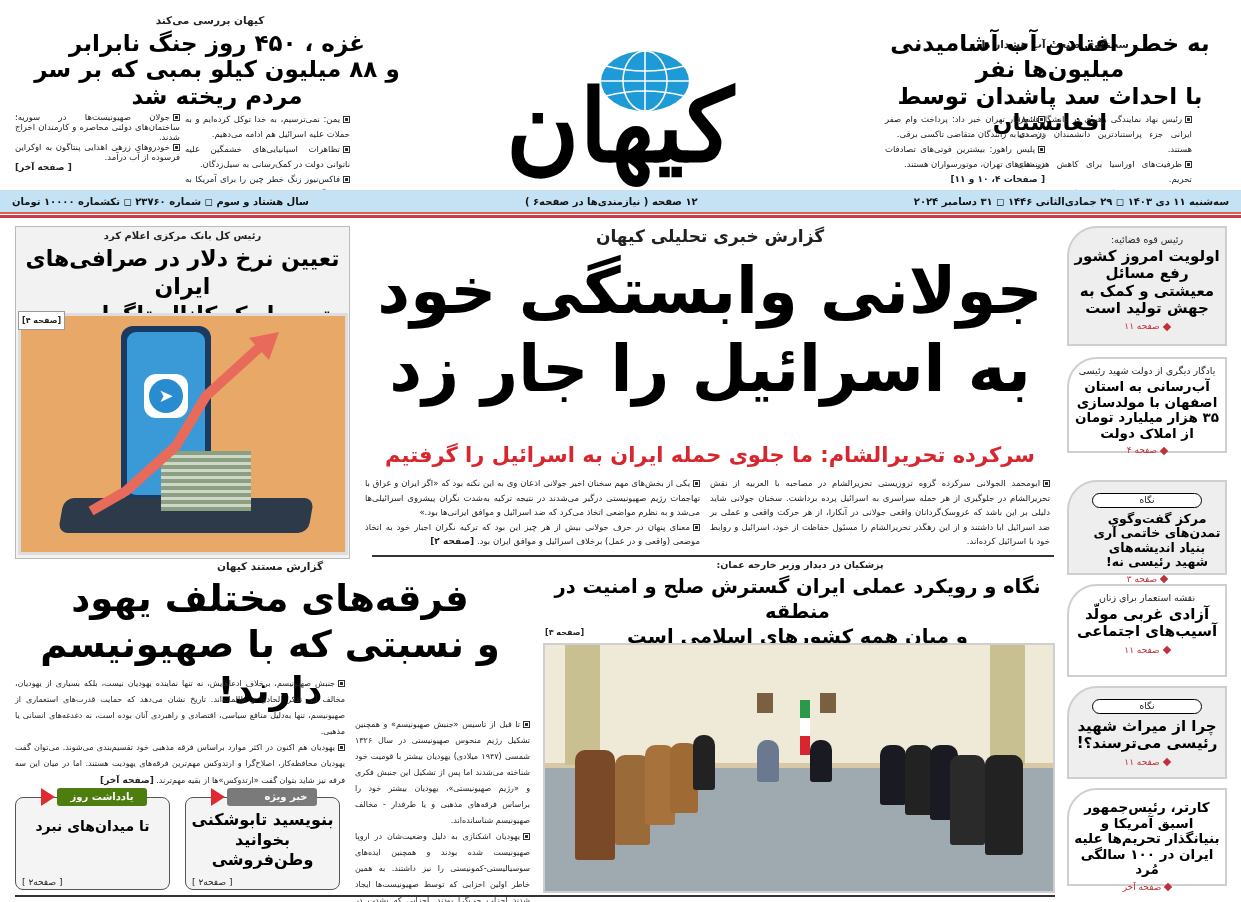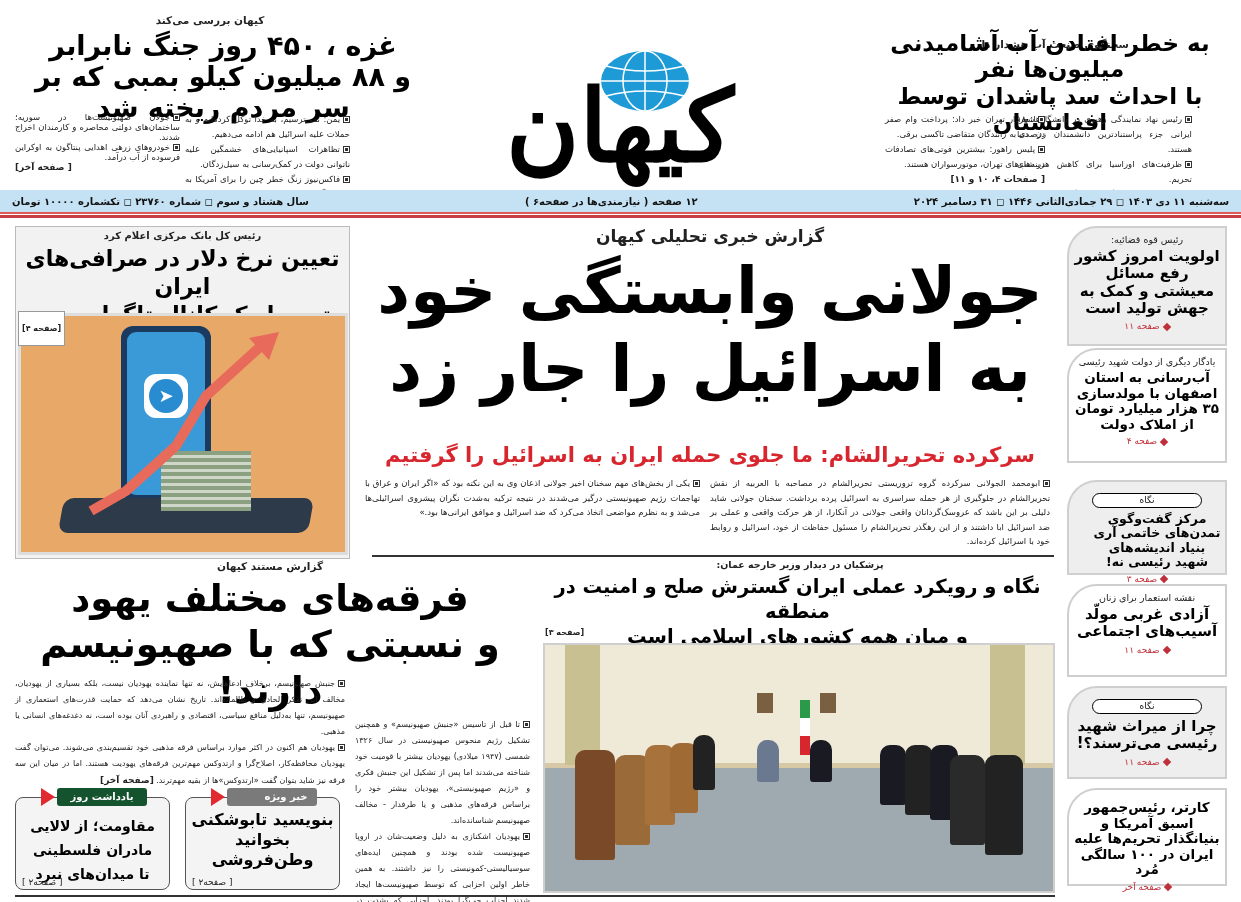--- a/index.html
+++ b/index.html
@@ -70,21 +70,21 @@
       <line x1="1" y1="31" x2="89" y2="31"></line>
       <ellipse cx="45" cy="31" rx="22" ry="30"></ellipse>
       <path d="M6 16 Q45 26 84 16"></path>
       <path d="M6 46 Q45 36 84 46"></path>
     </g>
   </svg>
   <div id="logo-text" style="top:48px;">کیهان</div>
 </div>
 
 <div class="abs center kicker" style="left:10px; top:14px; width:400px; font-size:10.5px;">کیهان بررسی می‌کند</div>
-<div class="abs center hl" style="left:18px; top:30px; width:410px; font-size:27px;">
+<div class="abs center hl" style="left:12px; top:30px; width:410px; font-size:23px;">
   <div>غزه ، ۴۵۰ روز جنگ نابرابر</div>
   <div>و ۸۸ میلیون کیلو بمبی که بر سر مردم ریخته شد</div>
 </div>
 <div class="abs body-txt" style="left:185px; top:112px; width:165px; line-height:15px;">
   <div><span class="bul"></span><span>یمن: نمی‌ترسیم، به خدا توکل کرده‌ایم و به حملات علیه اسرائیل هم ادامه می‌دهیم.</span></div>
   <div><span class="bul"></span><span>تظاهرات اسپانیایی‌های خشمگین علیه ناتوانی دولت در کمک‌رسانی به سیل‌زدگان.</span></div>
   <div><span class="bul"></span><span>فاکس‌نیوز زنگ خطر چین را برای آمریکا به صدا درآورد.</span></div>
 </div>
 <div class="abs body-txt" style="left:15px; top:112px; width:165px; line-height:10px;">
   <div><span class="bul"></span><span>جولان صهیونیست‌ها در سوریه؛ ساختمان‌های دولتی محاصره و کارمندان اخراج شدند.</span></div>
@@ -97,21 +97,21 @@
   <span>۱۲ صفحه ( نیازمندی‌ها در صفحه۶ )</span>
   <span>سال هشتاد و سوم ◻ شماره ۲۳۷۶۰ ◻ تکشماره ۱۰۰۰۰ تومان</span>
 </div>
 <div class="abs" id="redline"></div>
 
 <div class="sidebox" style="top:226px; height:120px;">
   <div class="kicker">رئیس قوه قضائیه:</div>
   <div class="hl" style="font-size:15px;">اولویت امروز کشور رفع مسائل معیشتی و کمک به جهش تولید است</div>
   <div class="pg-red"><span class="diamond"></span><span>صفحه ۱۱</span></div>
 </div>
-<div class="sidebox white" style="top:348px; height:115px;">
+<div class="sidebox white" style="top:357px; height:96px;">
   <div class="kicker">یادگار دیگری از دولت شهید رئیسی</div>
   <div class="hl" style="font-size:13.5px;">آب‌رسانی به استان اصفهان با مولدسازی ۳۵ هزار میلیارد تومان از املاک دولت</div>
   <div class="pg-red"><span class="diamond"></span><span>صفحه ۴</span></div>
 </div>
 <div class="sidebox" style="top:480px; height:95px;">
   <div class="pill">نگاه</div>
   <div class="hl" style="font-size:12.5px;margin-left:20px;">مرکز گفت‌وگوی تمدن‌های خاتمی آری بنیاد اندیشه‌های شهید رئیسی نه!</div>
   <div class="pg-red"><span class="diamond"></span><span>صفحه ۳</span></div>
 </div>
 <div class="sidebox white" style="top:584px; height:93px;">
@@ -133,20 +133,21 @@
 <div class="abs center hl" style="left:365px; top:252px; width:690px; font-size:64px; line-height:78px; letter-spacing:-1px;">
   <div>جولانی وابستگی خود</div>
   <div>به اسرائیل را جار زد</div>
 </div>
 <div class="abs center hl" style="left:365px; top:443px; width:690px; font-size:21px; color:#d8262e;">سرکرده تحریرالشام: ما جلوی حمله ایران به اسرائیل را گرفتیم</div>
 <div class="abs body-txt" style="left:710px; top:476px; width:340px; line-height:14.5px;">
   <span class="bul"></span><span>ابومحمد الجولانی سرکرده گروه تروریستی تحریرالشام در مصاحبه با العربیه از نقش تحریرالشام در جلوگیری از هر حمله سراسری به اسرائیل پرده برداشت. سخنان جولانی شاید دلیلی بر این باشد که عروسک‌گردانان واقعی جولانی در آنکارا، از هر حرکت واقعی و عملی بر ضد اسرائیل ابا داشتند و از این رهگذر تحریرالشام را مسئول حفاظت از خود، اسرائیل و روابط خود با اسرائیل کرده‌اند.</span>
 </div>
 <div class="abs body-txt" style="left:365px; top:476px; width:335px; line-height:14.5px;">
   <div><span class="bul"></span><span>یکی از بخش‌های مهم سخنان اخیر جولانی اذعان وی به این نکته بود که «اگر ایران و عراق با تهاجمات رژیم صهیونیستی درگیر می‌شدند در نتیجه ترکیه به‌شدت نگران پیشروی اسرائیلی‌ها می‌شد و به نظرم مواضعی اتخاذ می‌کرد که ضد اسرائیل و موافق ایرانی‌ها بود.»</span></div>
+  <div><span class="bul"></span><span>معنای پنهان در حرف جولانی بیش از هر چیز این بود که ترکیه نگران اجبار خود به اتخاذ موضعی (واقعی و در عمل) برخلاف اسرائیل و موافق ایران بود.</span> <span class="pg">[صفحه ۲]</span></div>
 </div>
 <div class="rule" style="left:372px; top:555px; width:682px; height:1.5px;"></div>
 
 <div class="abs" style="left:15px; top:226px; width:335px; height:333px; border:1.5px solid #bbb; background:#f2f2f2;"></div>
 <div class="abs center kicker" style="left:15px; top:230px; width:335px; font-size:10px;">رئیس کل بانک مرکزی اعلام کرد</div>
 <div class="abs center hl" style="left:15px; top:245px; width:335px; font-size:22px; line-height:28px;">
   <div>تعیین نرخ دلار در صرافی‌های ایران</div>
   <div>توسط یک کانال تلگرامی در آمریکا</div>
 </div>
 <div class="abs" id="tg-image">
@@ -154,21 +155,21 @@
   <div class="abs" style="left:106px; top:16px; width:78px; height:163px; background:#3a9ad8; border-radius:9px;"></div>
   <div class="abs" style="left:123px; top:58px; width:44px; height:44px; background:#fff; border-radius:12px;"></div>
   <div class="abs" style="left:128px; top:63px; width:34px; height:34px; background:#2a8cd0; border-radius:50%; color:#fff; font-size:18px; line-height:34px; text-align:center;">➤</div>
   <div class="abs" style="left:40px; top:182px; width:250px; height:35px; background:#2d3a4a; border-radius:10px; transform:skewX(-10deg);"></div>
   <div class="abs" style="left:140px; top:135px; width:90px; height:60px; background:repeating-linear-gradient(#8aa080 0 4px, #cfd8c8 4px 7px);"></div>
   <svg class="abs" style="left:0; top:0;" width="330" height="242">
     <polyline points="70,195 105,175 155,130 185,80 240,30" fill="none" stroke="#e86a5a" stroke-width="10" stroke-linejoin="round"></polyline>
     <polygon points="228,22 258,16 248,44" fill="#e86a5a"></polygon>
   </svg>
 </div>
-<div class="abs pg" style="left:18px; top:311px; background:#fff; border:1px solid #999; padding:12px 3px; font-size:8px;">[صفحه ۴]</div>
+<div class="abs pg" style="left:18px; top:311px; background:#fff; border:1px solid #999; padding:4px 3px; font-size:8px;">[صفحه ۴]</div>
 
 <div class="abs center kicker" style="left:545px; top:559px; width:510px; font-size:9.5px;">پزشکیان در دیدار وزیر خارجه عمان:</div>
 <div class="abs center hl" style="left:540px; top:574px; width:515px; font-size:19.5px; line-height:25px;">
   <div>نگاه و رویکرد عملی ایران گسترش صلح و امنیت در منطقه</div>
   <div>و میان همه کشورهای اسلامی است</div>
 </div>
 <div class="abs pg" style="left:545px; top:628px; font-size:8px;">[صفحه ۳]</div>
 <div class="abs" id="meeting-photo">
   <div class="abs" style="left:20px; top:0; width:35px; height:120px; background:#c8c090;"></div>
   <div class="abs" style="left:445px; top:0; width:35px; height:120px; background:#c8c090;"></div>
@@ -209,21 +210,20 @@
   <div class="hl" style="font-size:16px; line-height:20px; margin-top:12px;">
     <div>بنویسید تابوشکنی</div>
     <div>بخوانید</div>
     <div>وطن‌فروشی</div>
   </div>
   <div class="pg-red abs" style="left:6px; bottom:2px; color:#222;">[ صفحه۲ ]</div>
 </div>
 
 <div class="badge-box" style="left:15px; top:797px; width:155px; height:93px;">
   <div class="chev" style="right:114px;"></div>
-  <div class="badge" style="right:22px; width:90px; background:#14532d;">یادداشت روز</div>
+  <div class="badge" style="right:22px; width:90px; background:#4d7c0f;">یادداشت روز</div>
   <div class="hl" style="font-size:14px; line-height:24px; margin-top:16px;">
-    <div>مقاومت؛ از لالایی مادران فلسطینی</div>
     <div>تا میدان‌های نبرد</div>
   </div>
   <div class="pg-red abs" style="left:6px; bottom:2px; color:#222;">[ صفحه۲ ]</div>
 </div>
 
 <div class="rule" style="left:15px; top:895px; width:1040px;"></div>
 
 </body></html>

